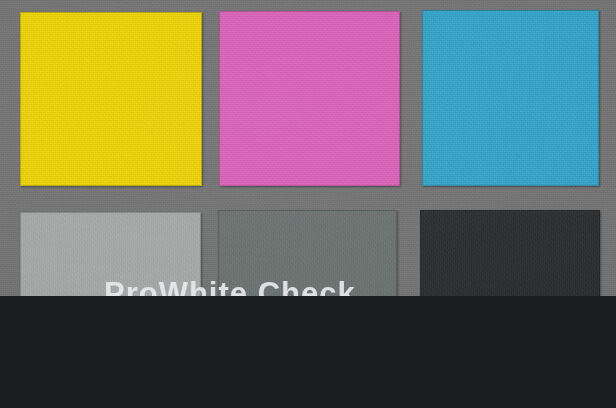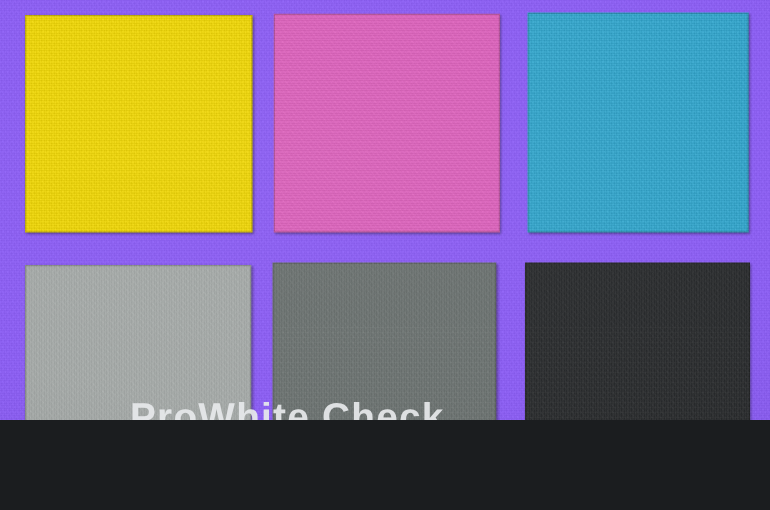--- a/index.html
+++ b/index.html
@@ -8,23 +8,23 @@
     padding: 0;
     background: #1b1d1f;
   }
   body {
     font-family: "Liberation Sans", sans-serif;
   }
 
   #chart-root {
     position: relative;
     width: 616px;
-    height: 336px;
+    height: 296px;
     overflow: hidden;
-    background: #8b5cf6;
+    background: #737373;
   }
 
   
   #chart-root::before {
     content: "";
     position: absolute;
     inset: 0;
     z-index: 3;
     pointer-events: none;
     opacity: .55;

